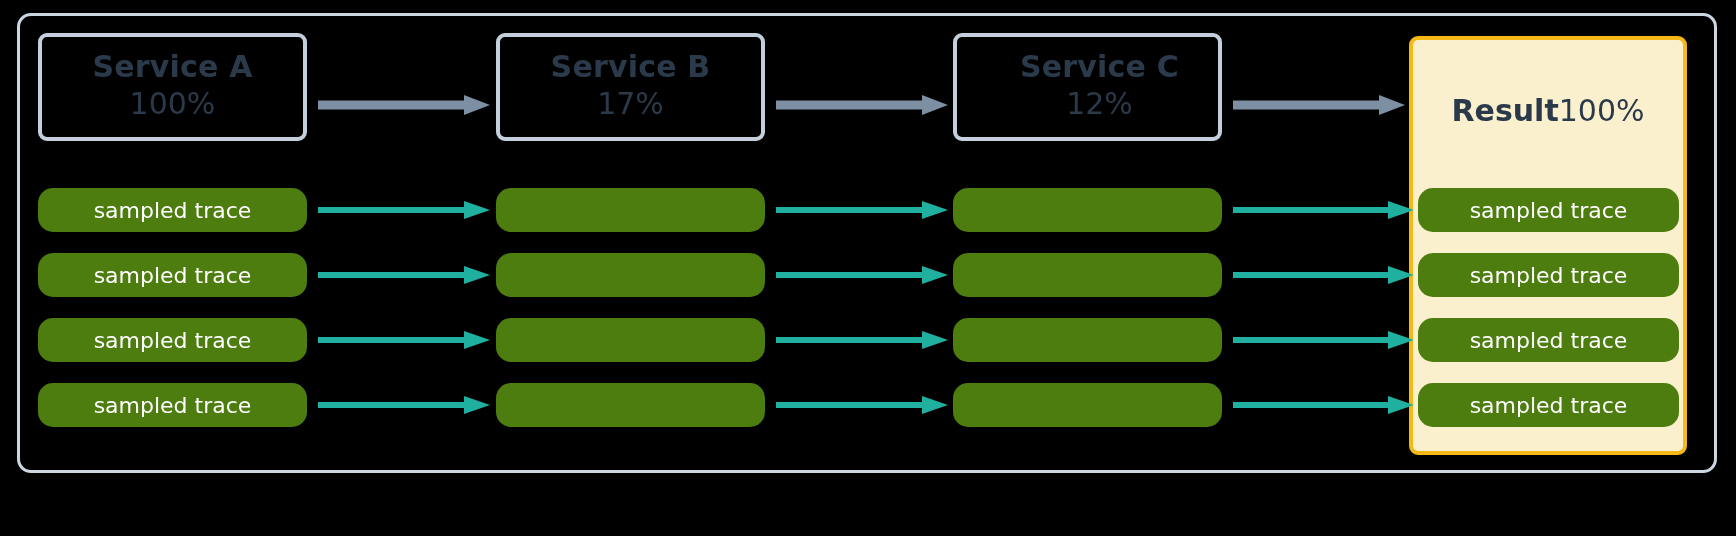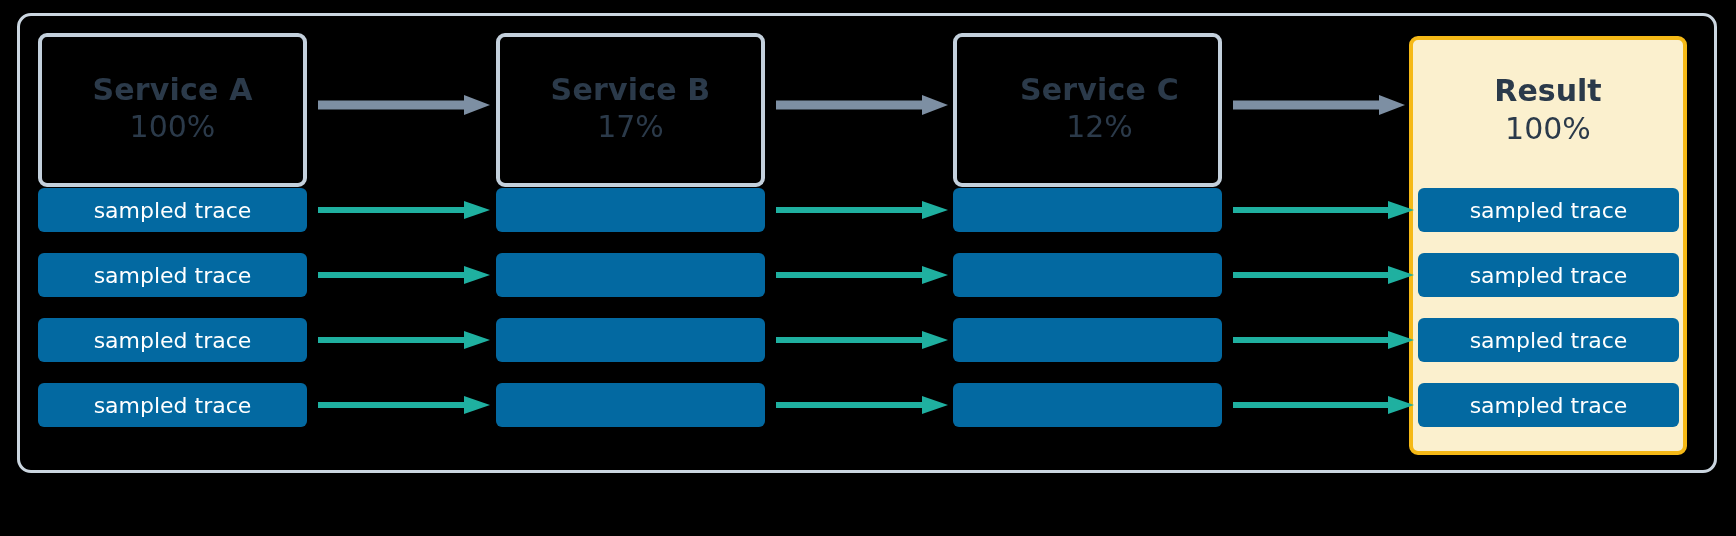--- a/index.html
+++ b/index.html
@@ -45,21 +45,21 @@
     background: #fbf0ce;
     border: 4px solid #f5b917;
     border-radius: 9px;
   }
 
   
   .svc-box {
     position: absolute;
     top: 33px;
     width: 269px;
-    height: 154px;
+    height: 108px;
     box-sizing: border-box;
     border: 4px solid #c3d0dc;
     border-radius: 9px;
     background: transparent;
     display: flex;
     flex-direction: column;
     align-items: center;
     justify-content: center;
   }
   .svc-box.col1 { left: 38px; }
@@ -81,21 +81,21 @@
   }
 
   
   .result-head {
     position: absolute;
     left: 0;
     top: 0;
     width: 100%;
     height: 143px;
     display: flex;
-    flex-direction: column;
+    flex-direction: row;
     align-items: center;
     justify-content: center;
   }
   .result-title {
     font-size: 30px;
     font-weight: 700;
     color: #2b3a4a;
     line-height: 1.15;
   }
   .result-pct {
@@ -113,22 +113,22 @@
   }
   .arrow-gray-1 { left: 318px; top: 94px; width: 172px; }
   .arrow-gray-2 { left: 776px; top: 94px; width: 172px; }
   .arrow-gray-3 { left: 1233px; top: 94px; width: 172px; }
 
   
   .trace-bar {
     position: absolute;
     width: 269px;
     height: 44px;
-    border-radius: 6px;
-    background: #0369a1;
+    border-radius: 15px;
+    background: #4d7c0f;
     display: flex;
     align-items: center;
     justify-content: center;
   }
   .trace-bar.c1 { left: 38px; }
   .trace-bar.c2 { left: 496px; }
   .trace-bar.c3 { left: 953px; }
   .trace-bar.c4 { left: 1418px; width: 261px; }
 
   .trace-label {

